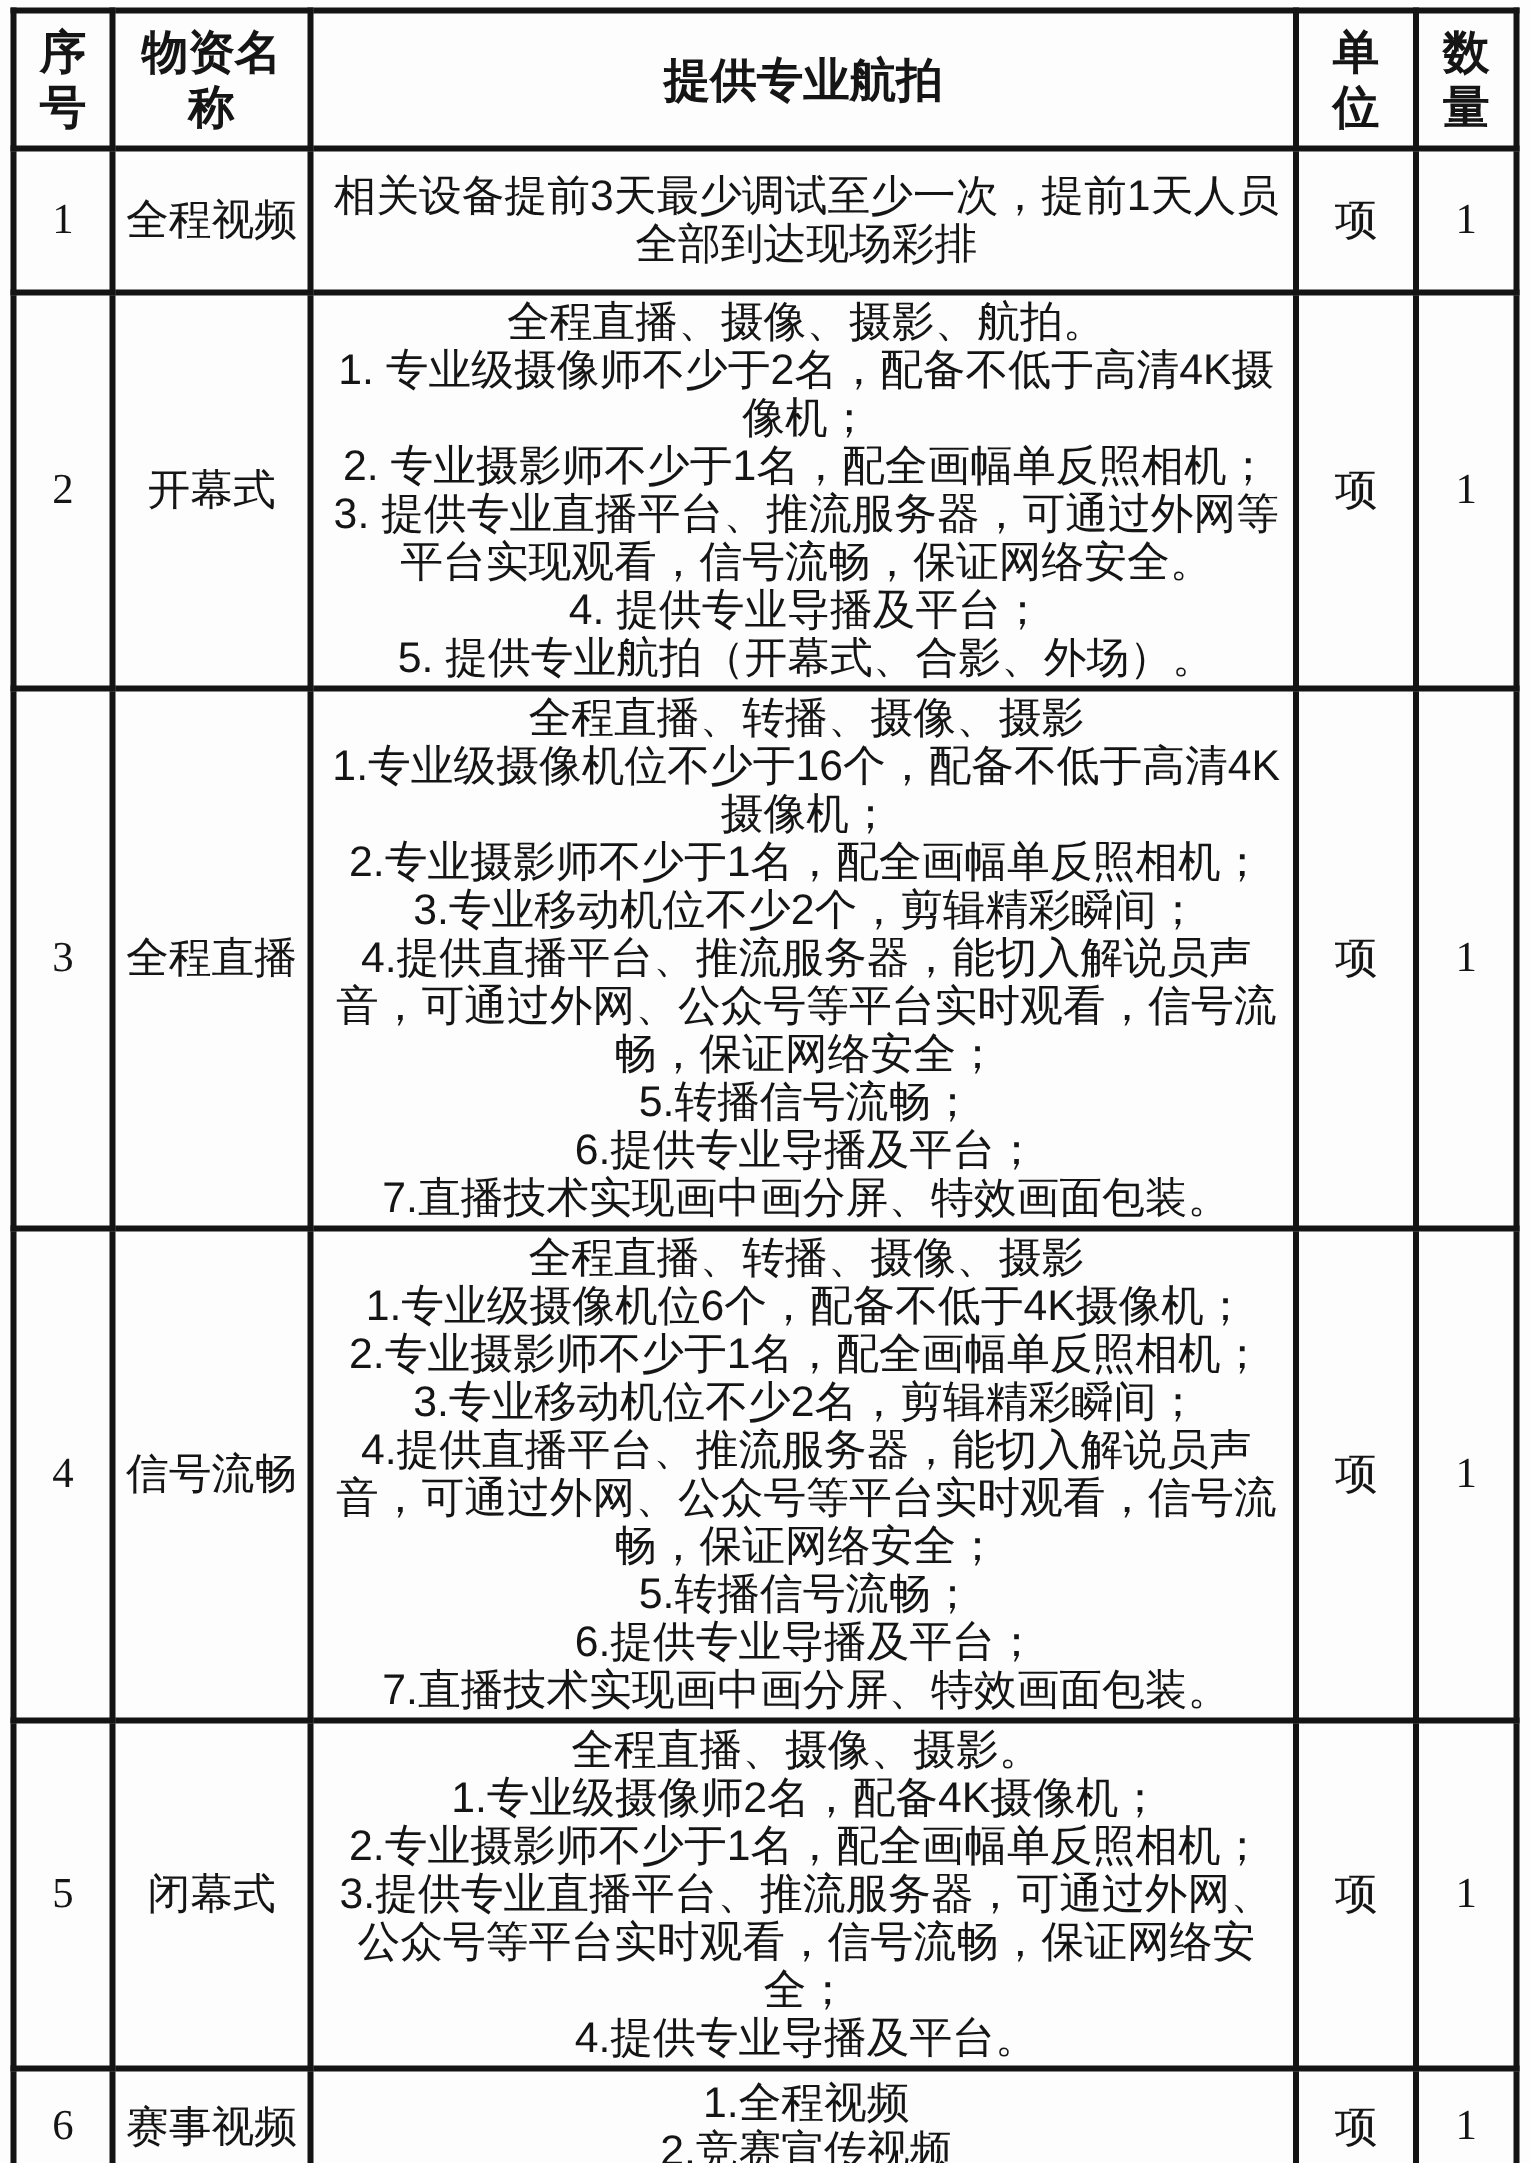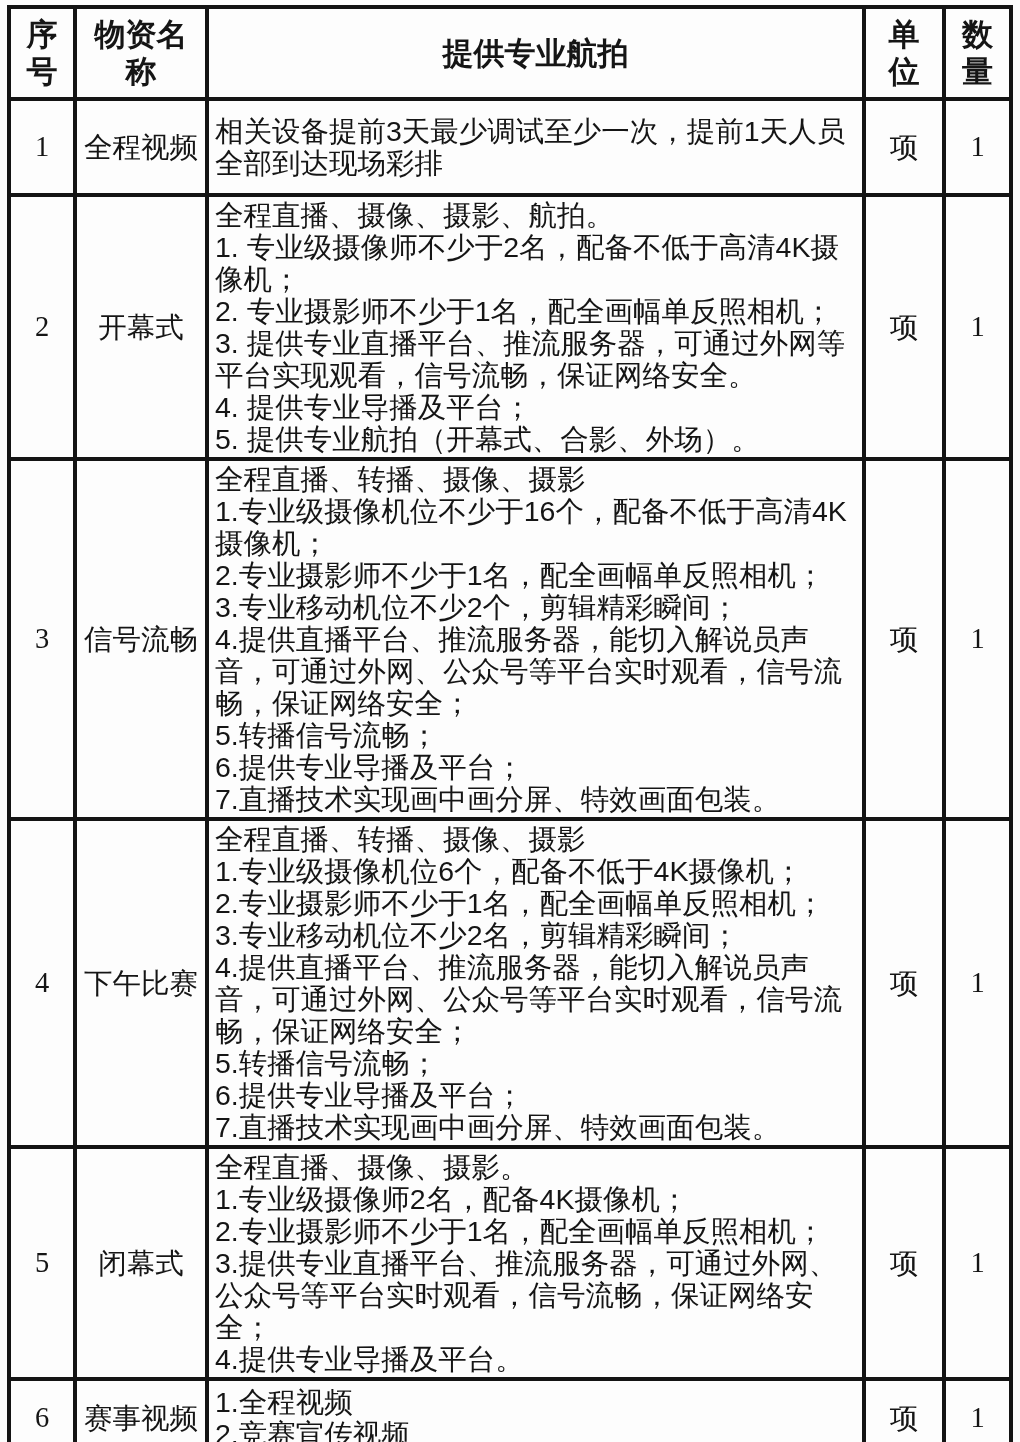--- a/index.html
+++ b/index.html
@@ -45,21 +45,21 @@
   }
   .c-no, .c-unit, .c-qty, .c-name {
     text-align: center;
     padding: 2px;
   }
   .c-no, .c-qty {
     font-family: "Liberation Serif", "DejaVu Serif", serif;
     font-size: 30px;
   }
   .c-params {
-    text-align: left;
+    text-align: center;
     padding: 2px 2px 2px 6px;
     white-space: pre-line;
   }
 </style>
 </head>
 <body>
 
 <div class="page">
   <table class="spec-table">
     <colgroup>
@@ -97,35 +97,35 @@
 1. 专业级摄像师不少于2名，配备不低于高清4K摄像机；
 2. 专业摄影师不少于1名，配全画幅单反照相机；
 3. 提供专业直播平台、推流服务器，可通过外网等平台实现观看，信号流畅，保证网络安全。
 4. 提供专业导播及平台；
 5. 提供专业航拍（开幕式、合影、外场）。</td>
         <td class="c-unit">项</td>
         <td class="c-qty">1</td>
       </tr>
       <tr style="height:346px">
         <td class="c-no">3</td>
-        <td class="c-name">信号流畅</td>
+        <td class="c-name">全程直播</td>
         <td class="c-params">全程直播、转播、摄像、摄影
 1.专业级摄像机位不少于16个，配备不低于高清4K摄像机；
 2.专业摄影师不少于1名，配全画幅单反照相机；
 3.专业移动机位不少2个，剪辑精彩瞬间；
 4.提供直播平台、推流服务器，能切入解说员声音，可通过外网、公众号等平台实时观看，信号流畅，保证网络安全；
 5.转播信号流畅；
 6.提供专业导播及平台；
 7.直播技术实现画中画分屏、特效画面包装。</td>
         <td class="c-unit">项</td>
         <td class="c-qty">1</td>
       </tr>
       <tr style="height:322px">
         <td class="c-no">4</td>
-        <td class="c-name">下午比赛</td>
+        <td class="c-name">信号流畅</td>
         <td class="c-params">全程直播、转播、摄像、摄影
 1.专业级摄像机位6个，配备不低于4K摄像机；
 2.专业摄影师不少于1名，配全画幅单反照相机；
 3.专业移动机位不少2名，剪辑精彩瞬间；
 4.提供直播平台、推流服务器，能切入解说员声音，可通过外网、公众号等平台实时观看，信号流畅，保证网络安全；
 5.转播信号流畅；
 6.提供专业导播及平台；
 7.直播技术实现画中画分屏、特效画面包装。</td>
         <td class="c-unit">项</td>
         <td class="c-qty">1</td>

